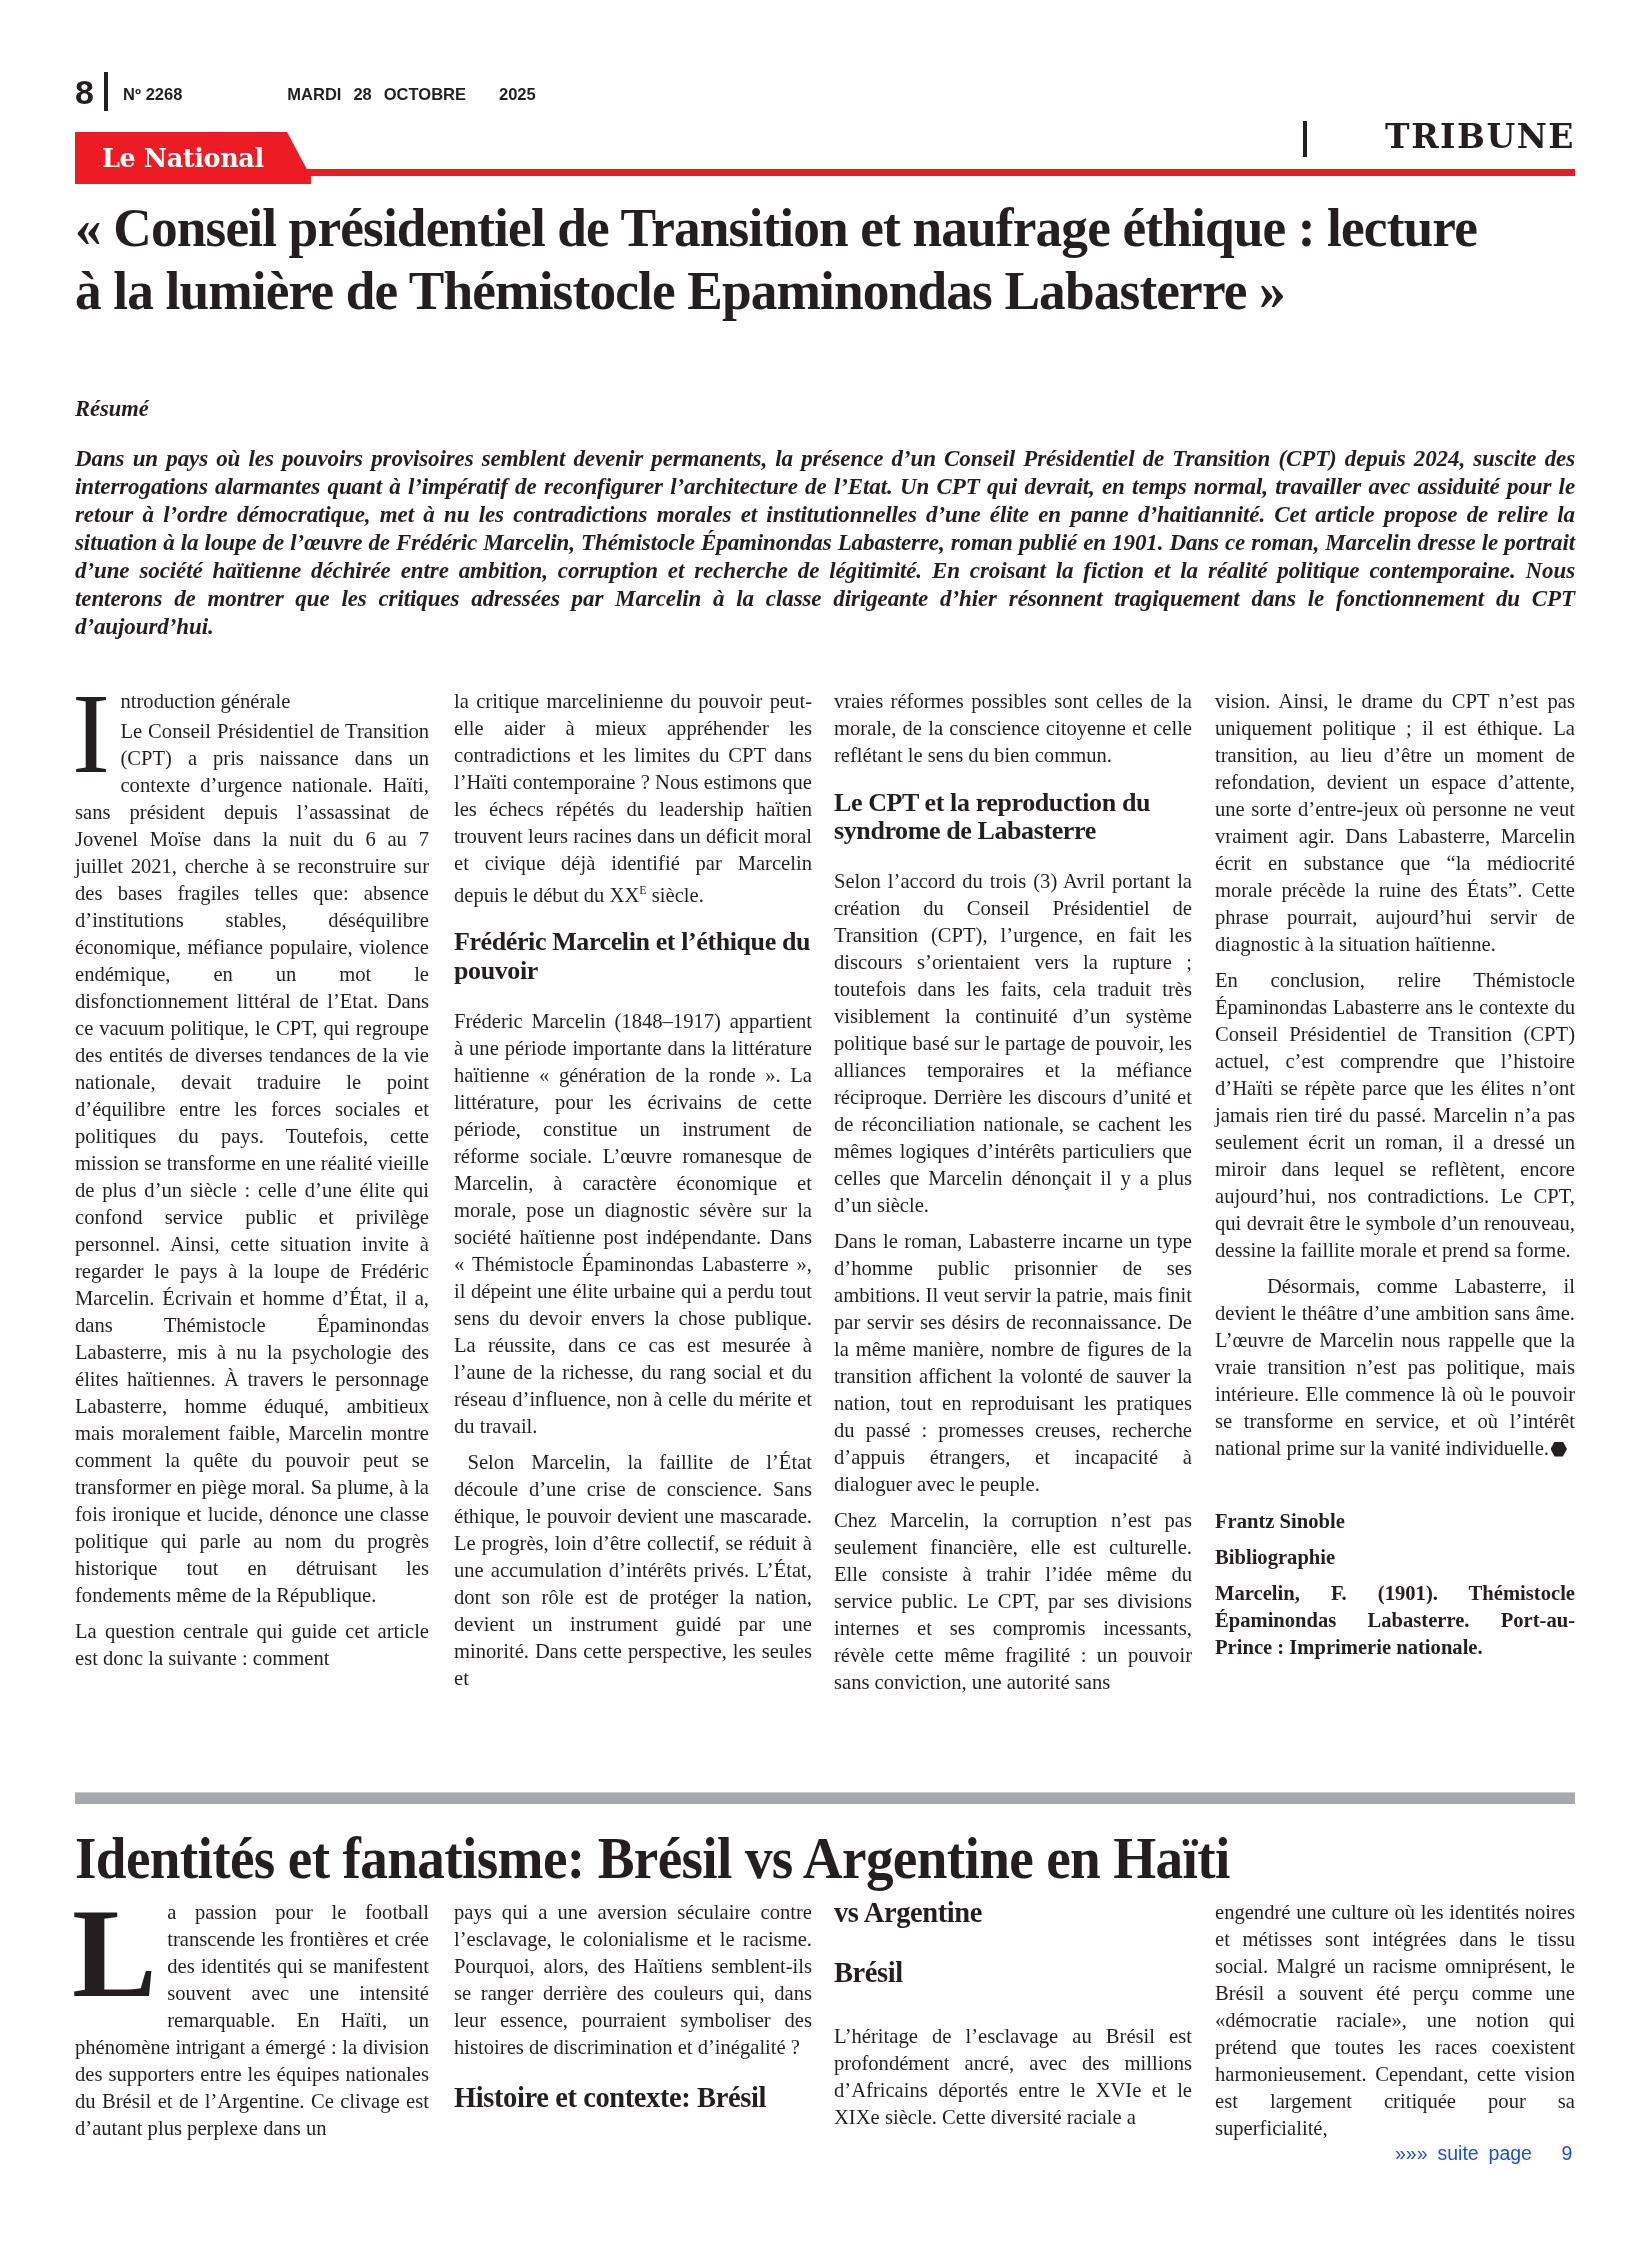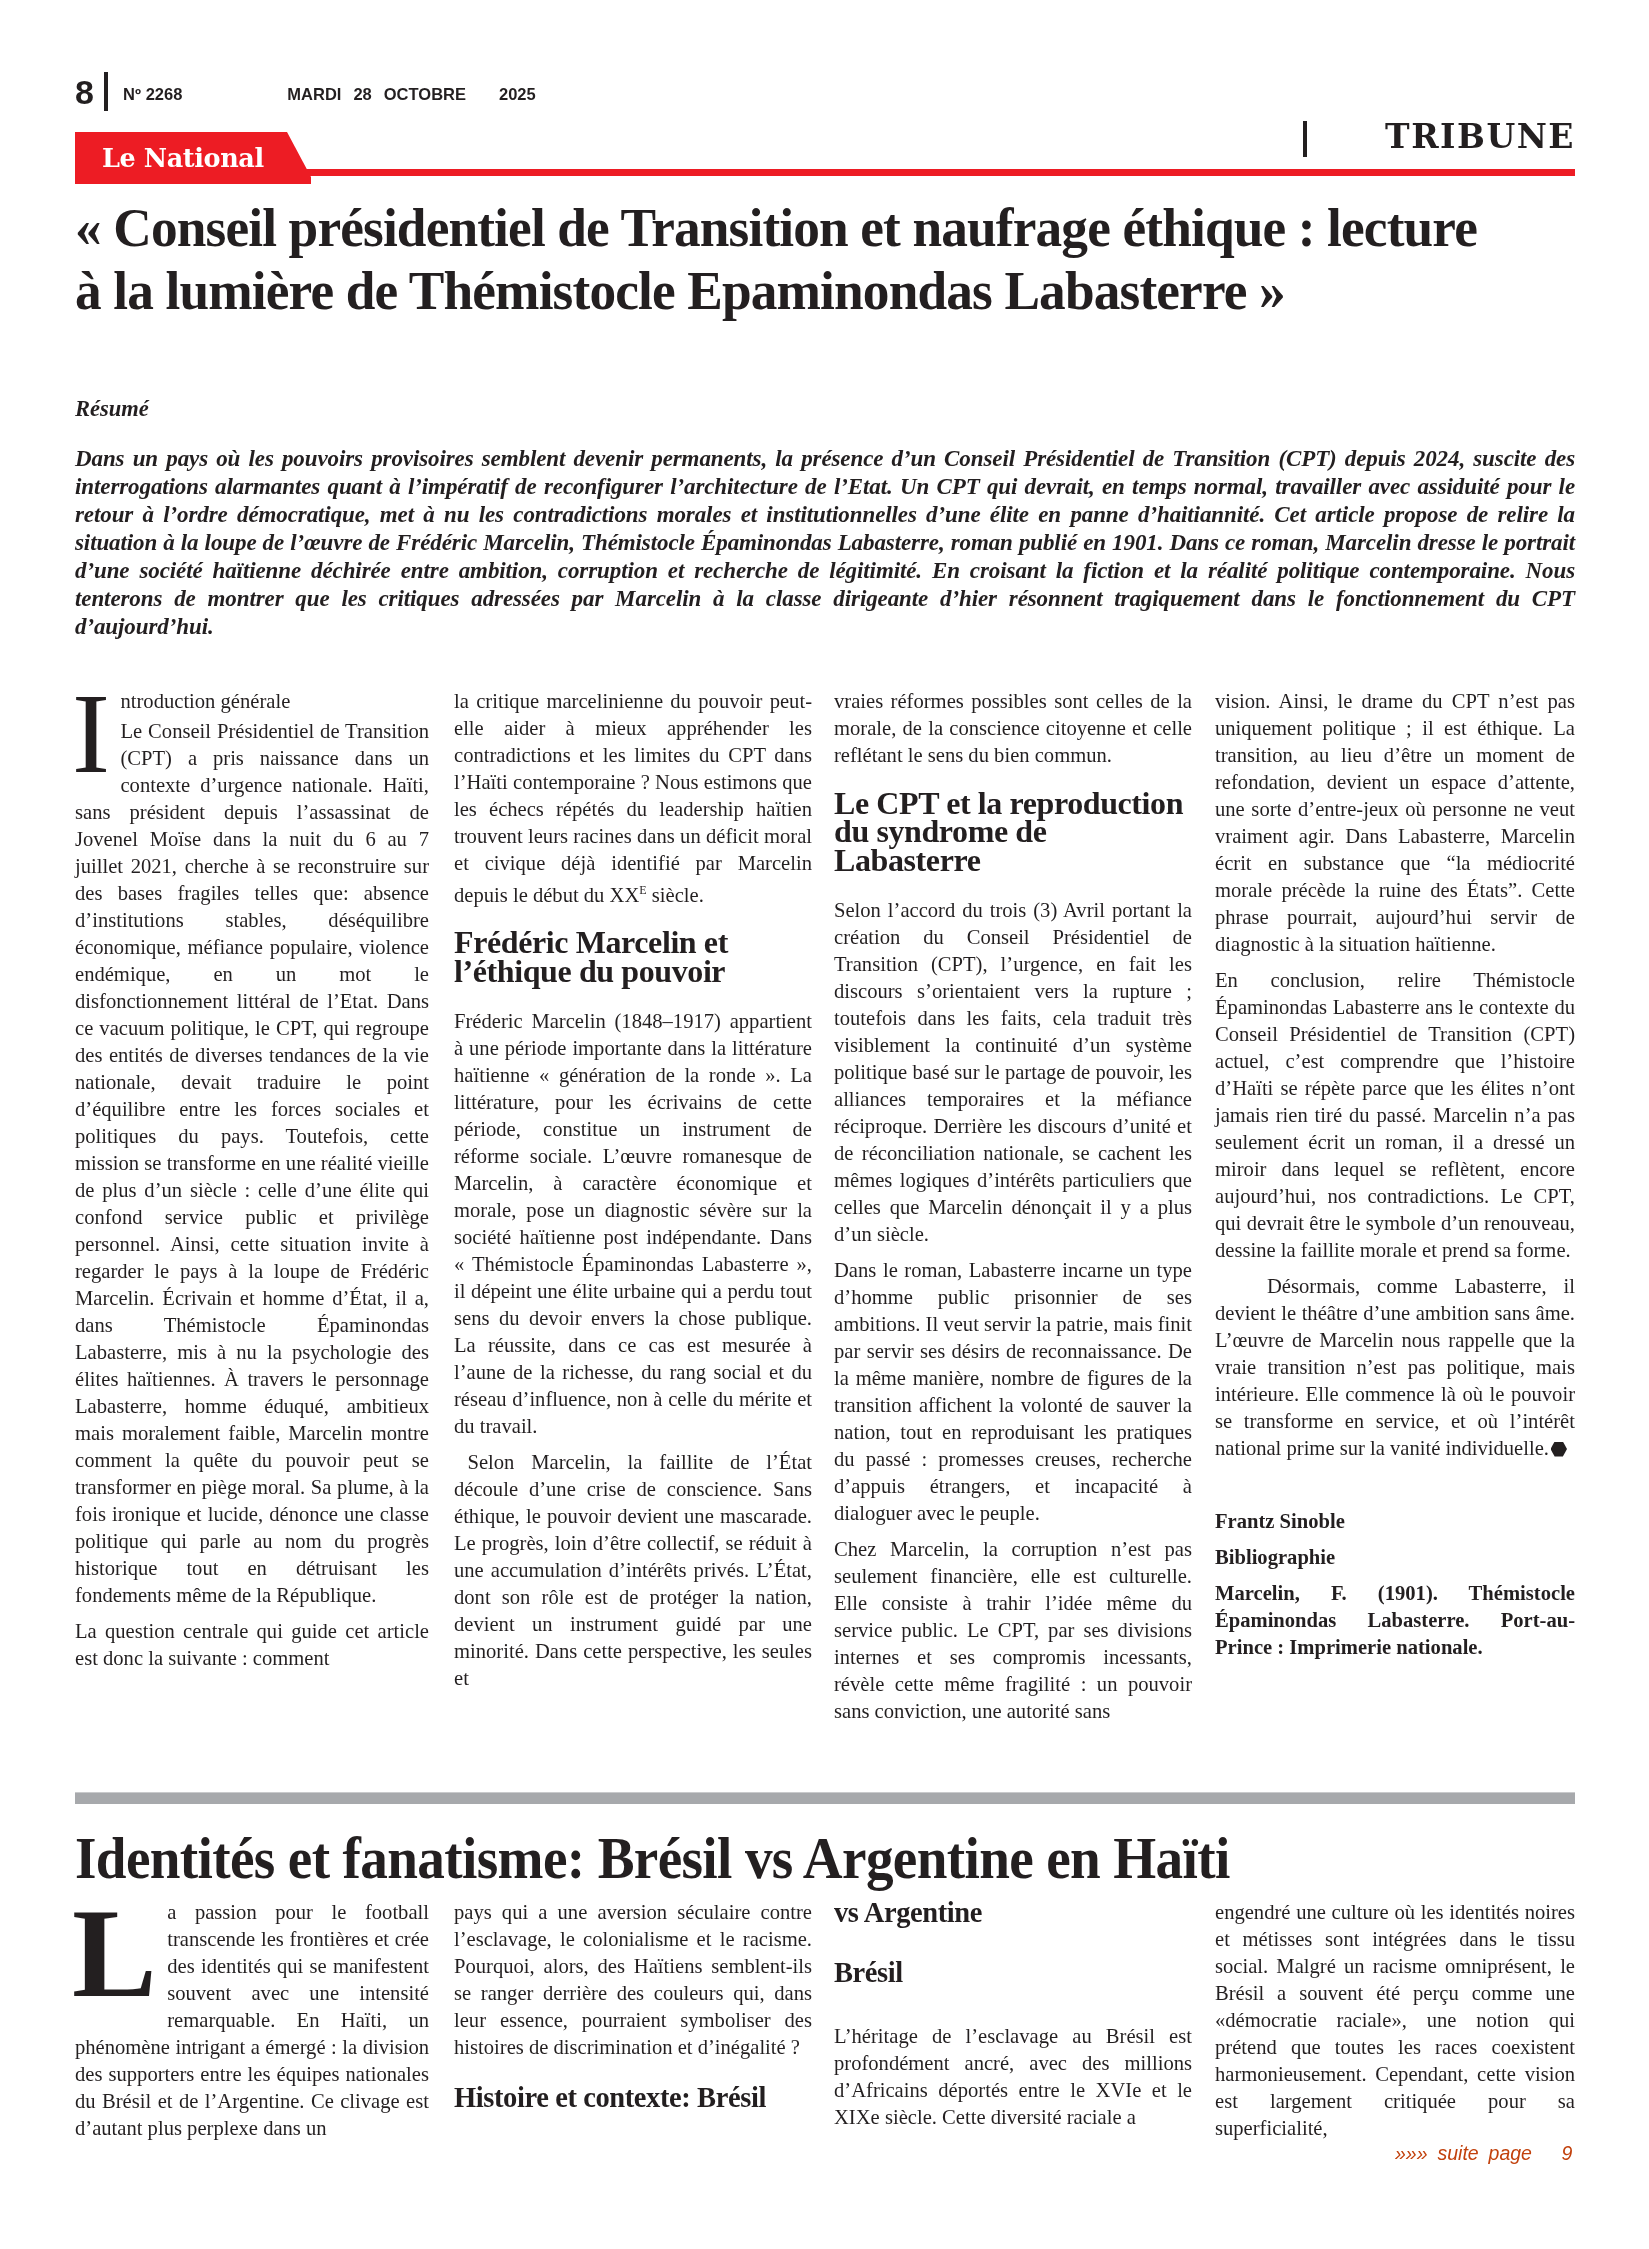--- a/index.html
+++ b/index.html
@@ -23,40 +23,40 @@
   .headline1 { position: absolute; left: 75px; top: 196px; width: 1470px; font-family: "Liberation Serif", serif; font-weight: 700; font-size: 55px; line-height: 63px; letter-spacing: -0.9px; transform: scaleX(0.97); transform-origin: left; }
   .resume-label { position: absolute; left: 75px; top: 396px; font-style: italic; font-weight: 700; font-size: 22.5px; }
   .abstract { position: absolute; left: 75px; top: 445px; width: 1500px; font-style: italic; font-weight: 700; font-size: 23px; line-height: 28px; text-align: justify; letter-spacing: -0.1px; }
 
   .col { position: absolute; font-size: 20.6px; line-height: 27px; text-align: justify; hyphens: auto; }
   .col p { margin-bottom: 9px; }
   .c1 { left: 75px; top: 688px; width: 354px; }
   .c2 { left: 454px; top: 688px; width: 358px; }
   .c3 { left: 834px; top: 688px; width: 358px; }
   .c4 { left: 1215px; top: 688px; width: 360px; }
-  .col h2 { font-size: 32px; line-height: 28.5px; font-weight: 700; letter-spacing: -0.4px; margin: 19.5px 0 22.5px 0; text-align: left; }
+  .col h2 { font-size: 26px; line-height: 28.5px; font-weight: 700; letter-spacing: -0.4px; margin: 19.5px 0 22.5px 0; text-align: left; }
   .dropcap { float: left; font-size: 114px; line-height: 88px; font-weight: 400; margin: 1.5px 10.5px 0 -3px; height: 94px; }
   .dropcap.bold { font-weight: 700; }
   .indent { text-indent: 52px; }
   .endmark { display: inline-block; width: 16.5px; height: 15px; background: #231f20; clip-path: polygon(25% 0, 75% 0, 100% 50%, 75% 100%, 25% 100%, 0 50%); vertical-align: -1.5px; margin-left: 1.5px; }
   .byline { font-weight: 700; margin-top: 46px; }
   .bib p { font-weight: 700; }
   sup { font-size: 12px; vertical-align: 7.5px; }
 
   .divider { position: absolute; left: 75px; top: 1792px; width: 1500px; height: 12px; background: #a7a9ac; border-top: 0.7px solid #c9cacc; }
 
   .headline2 { position: absolute; left: 75px; top: 1821px; font-weight: 700; font-size: 60px; line-height: 75px; letter-spacing: -0.7px; transform: scaleX(0.92); transform-origin: left; }
   .b1 { left: 75px; top: 1899px; width: 354px; }
   .b2 { left: 454px; top: 1899px; width: 358px; }
   .b3 { left: 834px; top: 1899px; width: 358px; }
   .b4 { left: 1215px; top: 1899px; width: 360px; }
   .b2 h2 { margin-top: 22.5px; margin-bottom: 0; font-size: 28.5px; }
   .b3 h2.sub1 { margin-top: 0; margin-bottom: 31px; font-size: 28.5px; }
   .b3 h2.sub2 { margin-top: 0; margin-bottom: 36px; font-size: 28.5px; }
-  .suite { position: absolute; left: 1395px; top: 2142px; color: #c2410c; font-family: "Liberation Sans", sans-serif; font-size: 19.5px; word-spacing: 4.5px; font-style: italic; }
+  .suite { position: absolute; left: 1395px; top: 2142px; color: #1d4ed8; font-family: "Liberation Sans", sans-serif; font-size: 19.5px; word-spacing: 4.5px; }
   .suite .pnum { margin-left: 19.5px; }
 </style>
 </head>
 <body>
 
 <div class="folio">
   <span class="pg">8</span>
   <span class="bar"></span>
   <span class="num">Nº 2268</span>
   <span class="date">

